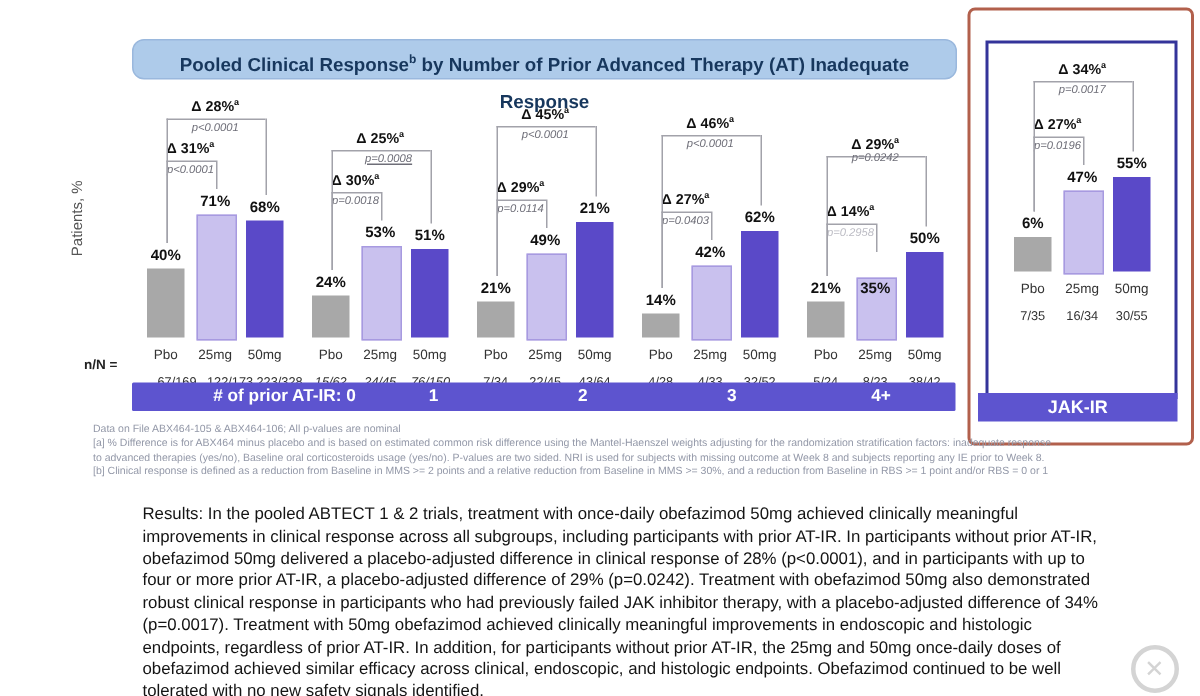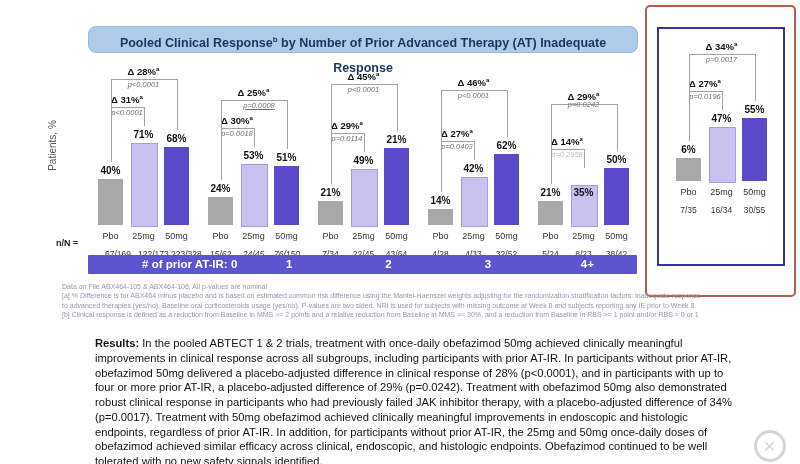--- a/index.html
+++ b/index.html
@@ -40,21 +40,21 @@
   .jak-title{padding:6px 2px 2px 2px;text-align:center;font-weight:bold;font-size:12.5px;
         line-height:1.25;color:#393a96;}
   .jak-title sup{font-size:8px;}
   .jak-plot-wrap{position:relative;margin:2px auto 0 auto;width:116px;}
   .jak-plot-wrap .plot,.jak-plot-wrap .doses,.jak-plot-wrap .ns{width:116px;}
   .jak-band{position:absolute;left:652px;top:262px;width:133px;height:19px;background:#5d54cf;
         color:#fff;font-weight:bold;font-size:12px;line-height:19px;text-align:center;}
   .footnotes{position:absolute;left:62px;top:282px;width:645px;font-size:7px;line-height:1.35;
         color:#9398a8;}
   .results{margin:336px 60px 0 95px;font-size:11.2px;line-height:1.32;color:#141414;position:relative;z-index:2;}
-  .results b{font-weight:bold;text-align:center;}
+  .results b{font-weight:normal;text-align:center;}
   .watermark{position:absolute;right:14px;bottom:2px;display:flex;align-items:center;gap:4px;
         color:#cfcfcf;font-size:23px;font-weight:bold;letter-spacing:1px;z-index:1;}
   .wm-circle{width:26px;height:26px;border:3px solid #d4d4d4;border-radius:50%;display:inline-flex;
         align-items:center;justify-content:center;font-size:16px;color:#d4d4d4;font-weight:bold;}
 </style>
 </head>
 <body>
 
 <div class="page">
   <div class="chart-card">
@@ -253,20 +253,21 @@
               <div>50mg</div>
             </div>
             <div class="ns" style="width: 116px; padding-left: 9px;">
               <div>7/35</div>
               <div>16/34</div>
               <div>30/55</div>
             </div>
           </div>
         </div>
     </div>
+    <div class="jak-band">JAK-IR</div>
 
     <div class="footnotes">
       <div>Data on File ABX464-105 &amp; ABX464-106; All p-values are nominal</div>
       <div>[a] % Difference is for ABX464 minus placebo and is based on estimated common risk difference using the Mantel-Haenszel weights adjusting for the randomization stratification factors: inadequate response to advanced therapies (yes/no), Baseline oral corticosteroids usage (yes/no). P-values are two sided. NRI is used for subjects with missing outcome at Week 8 and subjects reporting any IE prior to Week 8.</div>
       <div>[b] Clinical response is defined as a reduction from Baseline in MMS &gt;= 2 points and a relative reduction from Baseline in MMS &gt;= 30%, and a reduction from Baseline in RBS &gt;= 1 point and/or RBS = 0 or 1</div>
     </div>
   </div>
 
   <div class="results"><b>Results:</b><span> In the pooled ABTECT 1 &amp; 2 trials, treatment with once-daily obefazimod 50mg achieved clinically meaningful improvements in clinical response across all subgroups, including participants with prior AT-IR. In participants without prior AT-IR, obefazimod 50mg delivered a placebo-adjusted difference in clinical response of 28% (p&lt;0.0001), and in participants with up to four or more prior AT-IR, a placebo-adjusted difference of 29% (p=0.0242). Treatment with obefazimod 50mg also demonstrated robust clinical response in participants who had previously failed JAK inhibitor therapy, with a placebo-adjusted difference of 34% (p=0.0017). Treatment with 50mg obefazimod achieved clinically meaningful improvements in endoscopic and histologic endpoints, regardless of prior AT-IR. In addition, for participants without prior AT-IR, the 25mg and 50mg once-daily doses of obefazimod achieved similar efficacy across clinical, endoscopic, and histologic endpoints. Obefazimod continued to be well tolerated with no new safety signals identified.</span></div>
 

